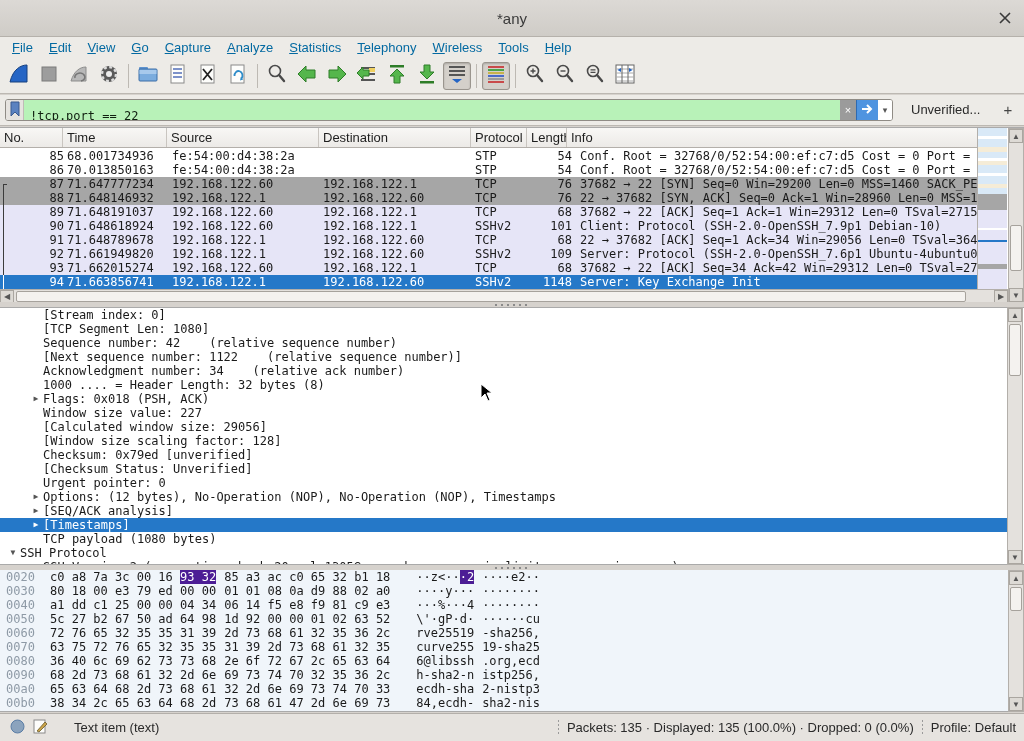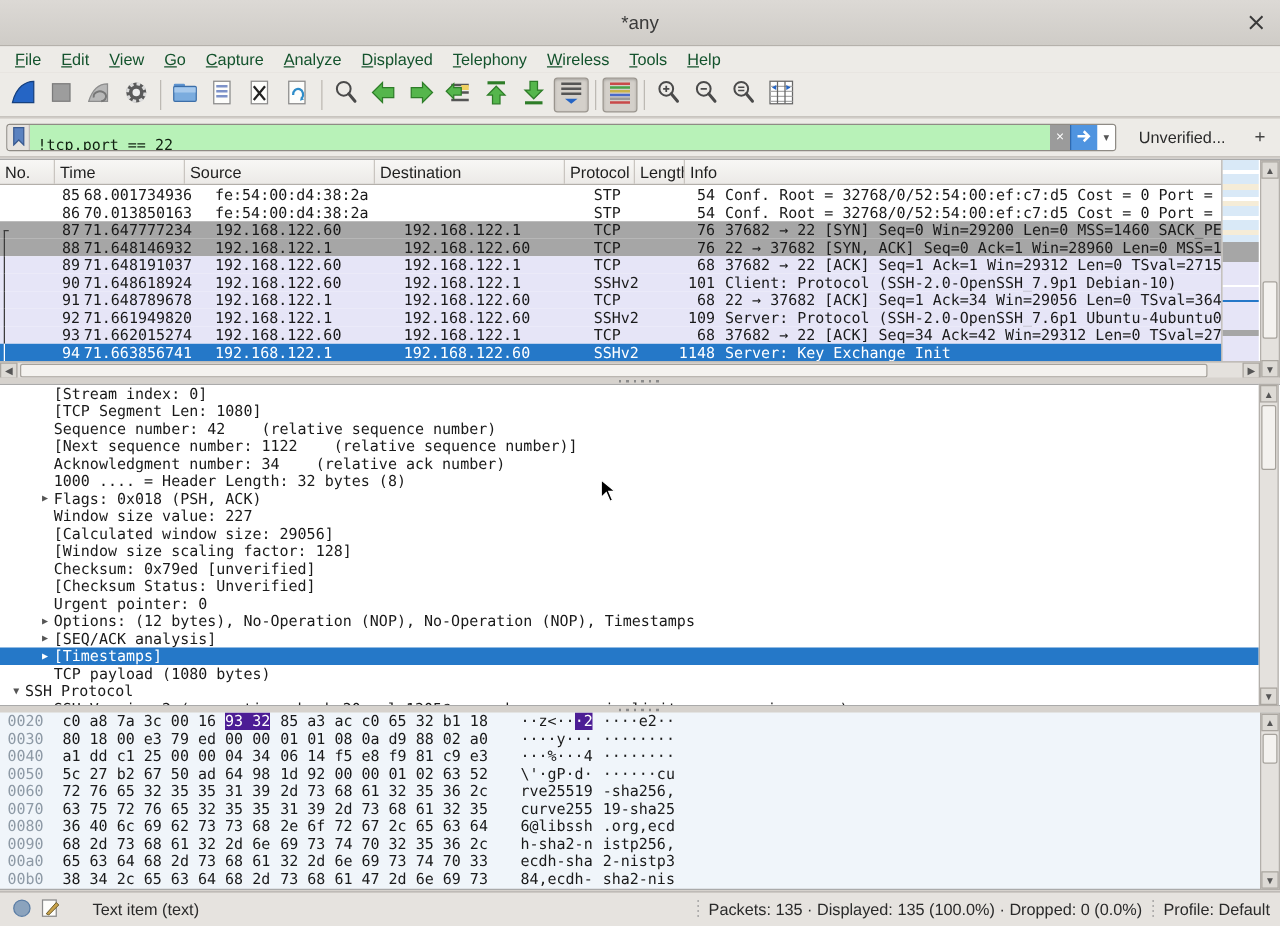--- a/index.html
+++ b/index.html
@@ -11,21 +11,21 @@
   .titlebar { position:absolute; top:0; left:0; right:0; height:37px;
               background:linear-gradient(#dcd9d5,#cfccc7); border-bottom:1px solid #b5b1ab; }
   .title-text { position:absolute; top:10px; left:0; right:0; text-align:center;
                 font-size:15px; color:#3a3a3a; }
   .close-btn { position:absolute; right:10px; top:9px; width:18px; height:18px; cursor:default; }
   .close-btn svg { display:block; }
 
   
   .menubar { position:absolute; top:37px; left:0; right:0; height:21px; background:#edebe7;
              display:flex; align-items:center; padding-left:4px; }
-  .menu-item { display:inline-block; padding:2px 8px; font-size:13px; color:#14532d; }
+  .menu-item { display:inline-block; padding:2px 8px; font-size:13px; color:#0369a1; }
   .menu-item::first-letter { text-decoration:underline; }
 
   
   .toolbar { position:absolute; top:58px; left:0; right:0; height:36px; background:#edebe7;
              border-bottom:1px solid #bcb8b2; display:flex; align-items:center; padding-left:4px; }
   .tbtn { width:28px; height:28px; display:flex; align-items:center; justify-content:center;
           margin:0 1px; border:1px solid transparent; border-radius:3px; }
   .tbtn.pressed { background:#d4d0ca; border:1px solid #9a958e; box-shadow:inset 0 1px 2px rgba(0,0,0,.2); }
   .tsep { width:1px; height:24px; background:#bdb9b3; margin:0 4px; }
 
@@ -69,21 +69,21 @@
   .br-start::after  { content:''; position:absolute; left:3px; top:7px; width:4px; height:1px; background:#3c3c3c; }
   .br-mid::before   { content:''; position:absolute; left:3px; top:0; bottom:0; width:1px; background:#3c3c3c; }
   .row-selected .br-mid::before { background:#fff; }
   .c-no   { flex:0 0 56px; text-align:right; }
   .c-time { flex:0 0 104px; padding-left:3px; }
   .c-src  { flex:0 0 152px; padding-left:4px; }
   .c-dst  { flex:0 0 152px; padding-left:3px; }
   .c-pro  { flex:0 0 56px; padding-left:3px; }
   .c-len  { flex:0 0 46px; text-align:right; padding-right:2px; }
   .c-info { flex:1 1 auto; padding-left:6px; overflow:hidden; }
-  .h-no   { width:44px; } .h-time { width:104px; } .h-src { width:152px; } .h-dst { width:152px; }
+  .h-no   { width:63px; } .h-time { width:104px; } .h-src { width:152px; } .h-dst { width:152px; }
   .h-pro  { width:56px; } .h-len  { width:40px; }  .h-info { flex:1; border-right:none; }
 
   .minimap { position:absolute; top:0; left:977px; width:30px; height:161px; border-left:1px solid #b3afaa;
              background:linear-gradient(to bottom,
                #d9e9f7 0 8px,#ffffff 8px 11px,#d9e9f7 11px 19px,#f5ecd7 19px 24px,
                #d9e9f7 24px 30px,#ffffff 30px 33px,#f5ecd7 33px 37px,#d9e9f7 37px 45px,
                #ffffff 45px 48px,#d9e9f7 48px 56px,#f5ecd7 56px 60px,#d9e9f7 60px 66px,
                #a6a6a6 66px 82px,#e6e5f7 82px 100px,#ffffff 100px 102px,#e6e5f7 102px 112px,
                #2578c8 112px 114px,#e6e5f7 114px 136px,#a6a6a6 136px 141px,#e6e5f7 141px 161px); }
   .scroll-v { position:absolute; width:16px; background:#e4e1dd; border:1px solid #b3afaa; }
@@ -154,21 +154,21 @@
     </div>
   </div>
 
   <div class="menubar">
     <span class="menu-item">File</span>
     <span class="menu-item">Edit</span>
     <span class="menu-item">View</span>
     <span class="menu-item">Go</span>
     <span class="menu-item">Capture</span>
     <span class="menu-item">Analyze</span>
-    <span class="menu-item">Displayed</span>
+    <span class="menu-item">Statistics</span>
     <span class="menu-item">Telephony</span>
     <span class="menu-item">Wireless</span>
     <span class="menu-item">Tools</span>
     <span class="menu-item">Help</span>
   </div>
 
   <div class="toolbar">
     <div class="tbtn">
         <span><svg width="24" height="24">
             <path d="M3 20 C6 7 14 3 20 3 L20 20 Z" fill="#2565c5" stroke="#16407e"></path>

